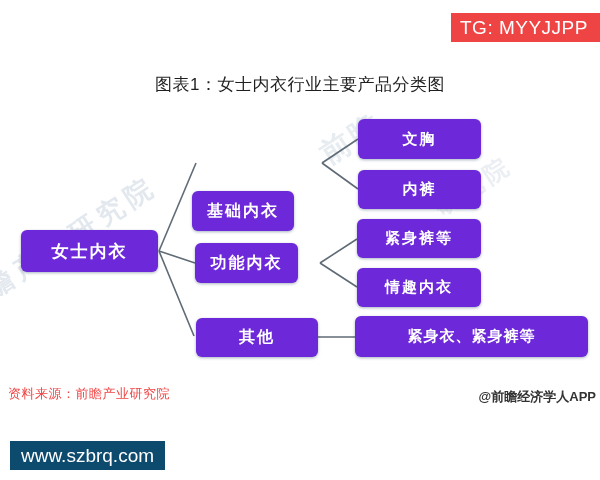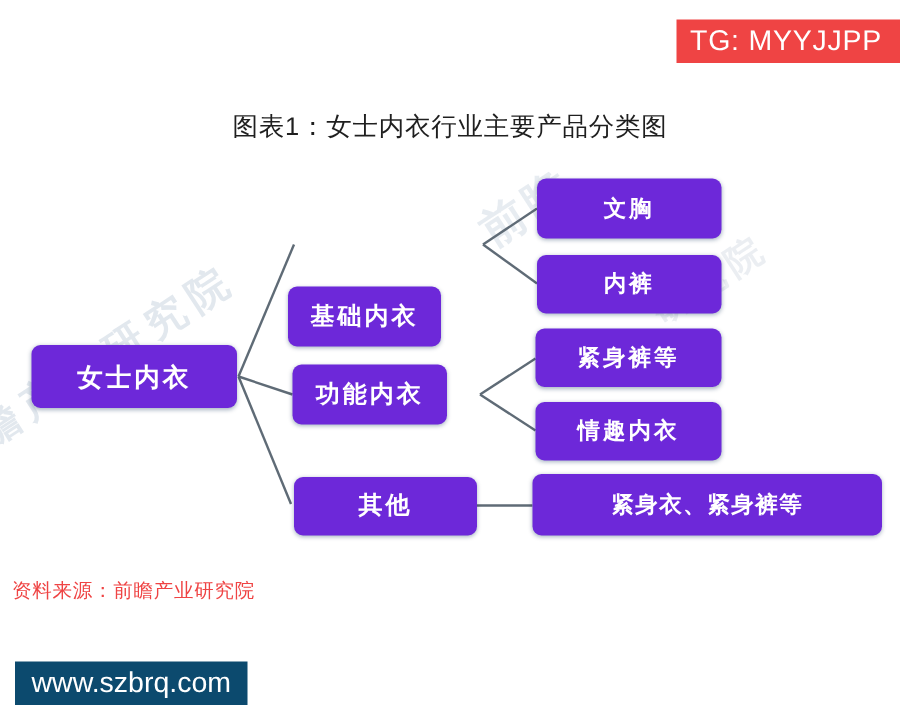--- a/index.html
+++ b/index.html
@@ -143,16 +143,17 @@
   <div class="node functional">功能内衣</div>
   <div class="node other">其他</div>
 
   <div class="node bra">文胸</div>
   <div class="node panties">内裤</div>
   <div class="node sports">紧身裤等</div>
   <div class="node sexy">情趣内衣</div>
   <div class="node tights">紧身衣、紧身裤等</div>
 
   <div class="source-note">资料来源：前瞻产业研究院</div>
+  <div class="credit-note">@前瞻经济学人APP</div>
 
   <div class="url-badge">www.szbrq.com</div>
 
 </div>
 
 </body></html>

